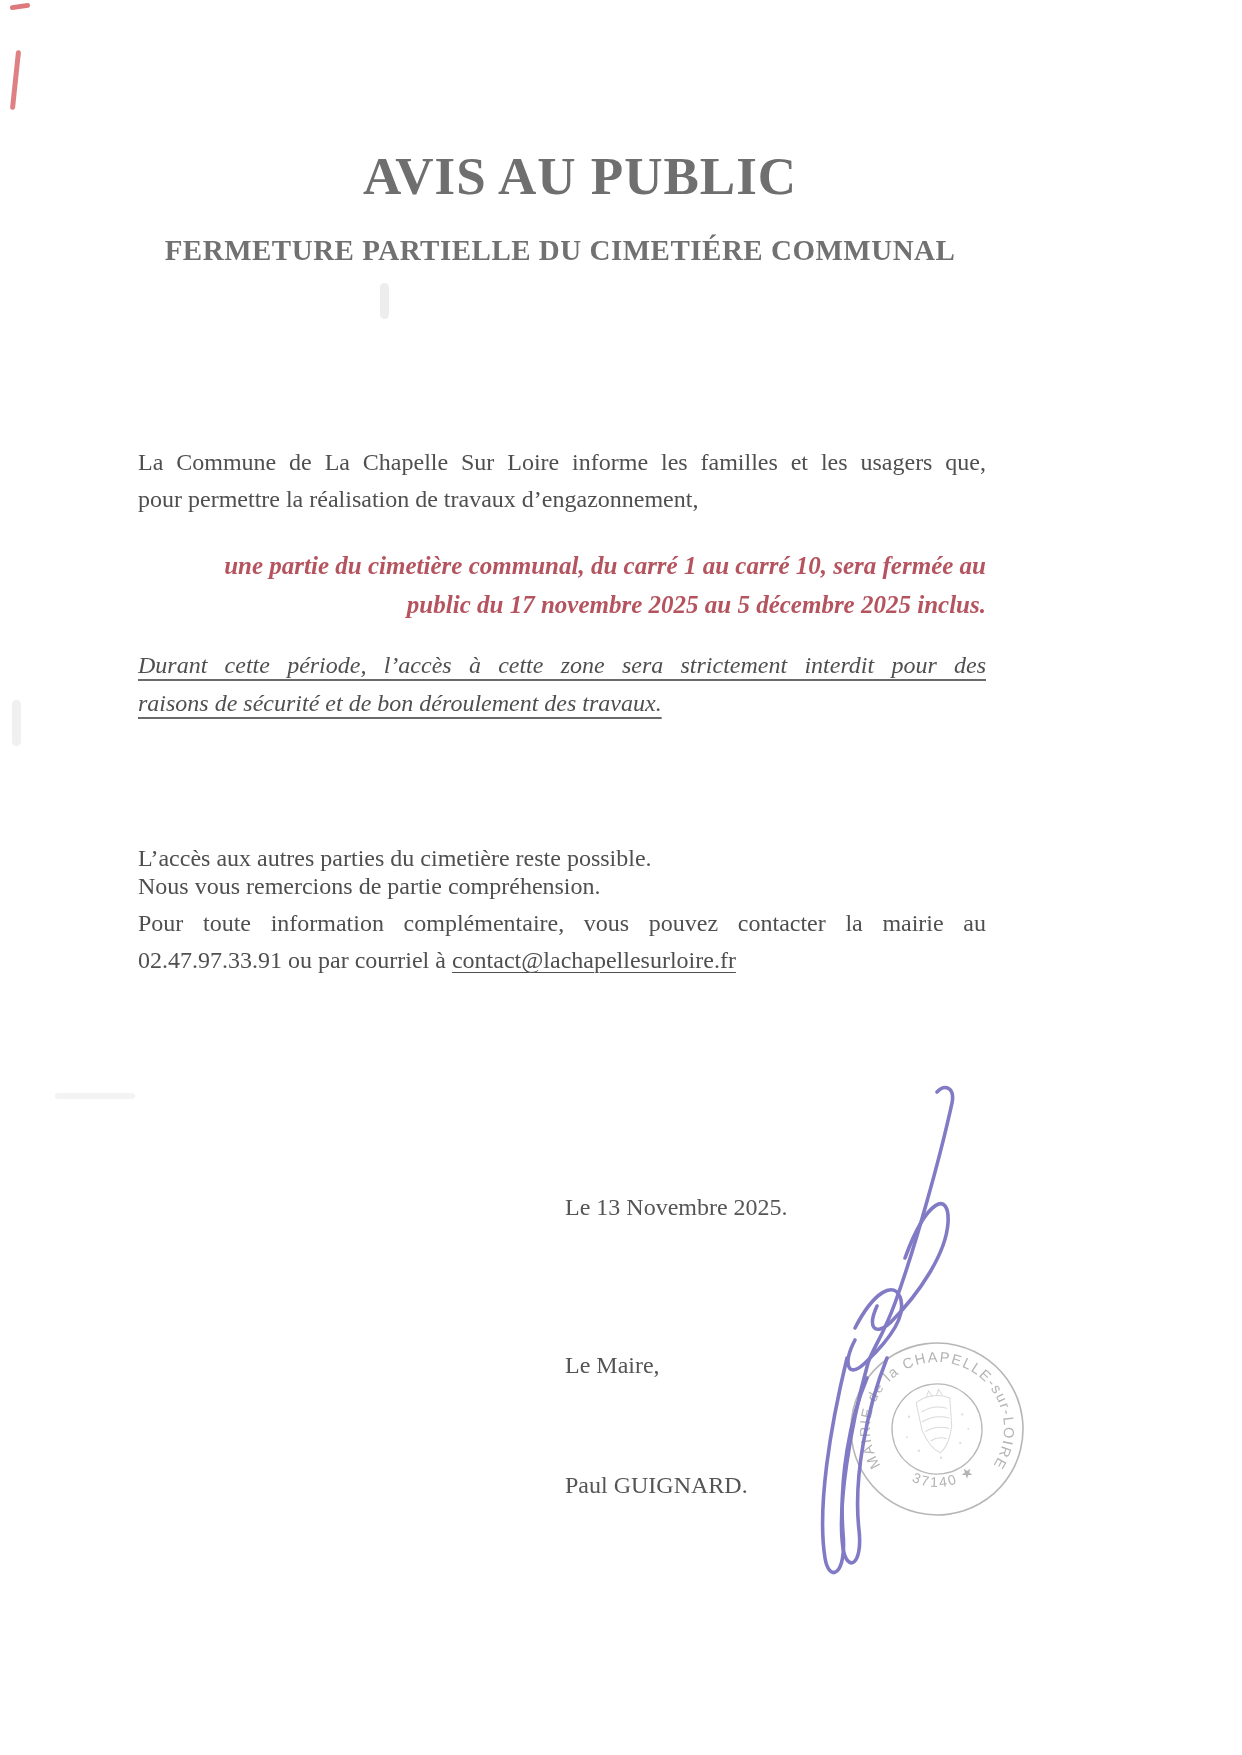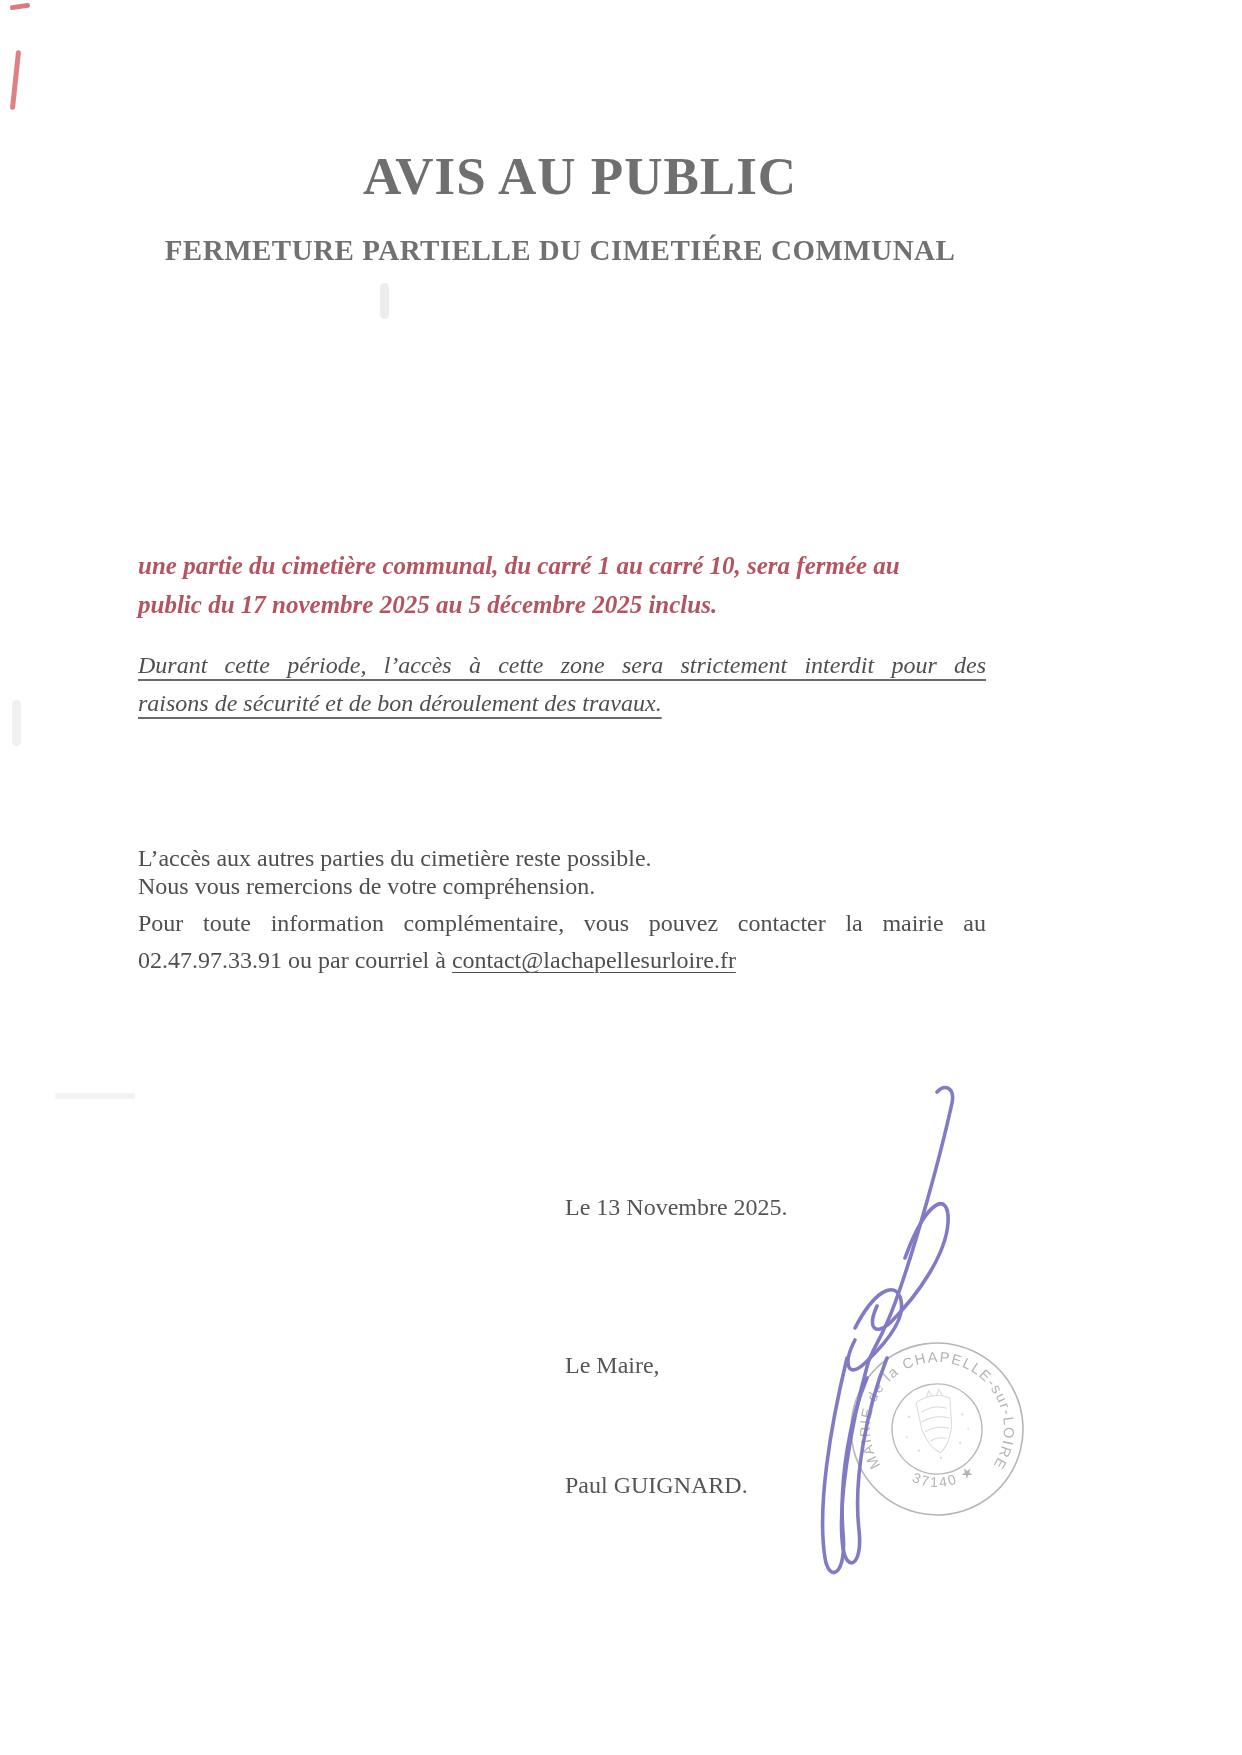--- a/index.html
+++ b/index.html
@@ -17,21 +17,21 @@
     position:absolute;top:234px;left:0;width:1242px;text-align:center;
     font-size:29px;font-weight:bold;color:#717171;letter-spacing:.5px;
     transform:translateX(-61px);white-space:nowrap;
   }
   .block{position:absolute;left:138px;width:848px;}
   .line{font-size:24px;line-height:37px;color:#4f4f4f;}
   .stretch{text-align:justify;text-align-last:justify;}
   .nowrap{white-space:nowrap;}
   #intro{top:444px;}
   #highlight{
-    top:546px;text-align:left;color:#b5545f;font-weight:bold;font-style:italic;
+    top:546px;text-align:right;color:#b5545f;font-weight:bold;font-style:italic;
   }
   #highlight .line{font-size:25px;line-height:39px;color:#b5545f;}
   #restriction{top:646px;font-style:italic;}
   #restriction .line{
     line-height:38px;text-decoration:underline;
     text-underline-offset:6px;text-decoration-thickness:1.5px;
     text-decoration-color:#6a6a6a;
   }
   #access{top:840px;}
   #contact-block{top:868px;}
@@ -55,37 +55,41 @@
 
   <div class="artifact red-mark-1"></div>
   <div class="artifact red-mark-2"></div>
   <div class="artifact smudge-1"></div>
   <div class="artifact smudge-2"></div>
   <div class="artifact smudge-3"></div>
 
   <div class="title">AVIS AU PUBLIC</div>
   <div class="subtitle">FERMETURE PARTIELLE DU CIMETIÉRE COMMUNAL</div>
 
+  <div class="block" id="intro">
+    <div class="line stretch">La Commune de La Chapelle Sur Loire informe les familles et les usagers que,</div>
+    <div class="line nowrap">pour permettre la réalisation de travaux d’engazonnement,</div>
+  </div>
 
   <div class="block" id="highlight">
     <div class="line nowrap">une partie du cimetière communal, du carré 1 au carré 10, sera fermée au</div>
     <div class="line nowrap">public du 17 novembre 2025 au 5 décembre 2025 inclus.</div>
   </div>
 
   <div class="block" id="restriction">
     <div class="line stretch">Durant cette période, l’accès à cette zone sera strictement interdit pour des</div>
     <div class="line nowrap">raisons de sécurité et de bon déroulement des travaux.</div>
   </div>
 
   <div class="block" id="access">
     <div class="line nowrap">L’accès aux autres parties du cimetière reste possible.</div>
   </div>
 
   <div class="block" id="contact-block">
-    <div class="line nowrap">Nous vous remercions de votre compréhension.</div>
+    <div class="line nowrap">Nous vous remercions de partie compréhension.</div>
     <div class="line stretch">Pour toute information complémentaire, vous pouvez contacter la mairie au</div>
     <div class="line nowrap"><span>02.47.97.33.91 ou par courriel à </span><span class="email">contact@lachapellesurloire.fr</span></div>
   </div>
 
   <div id="closing">
     <div>Le 13 Novembre 2025.</div>
   </div>
 
   <div id="role">Le Maire,</div>
   <div id="signatory">Paul GUIGNARD.</div>

